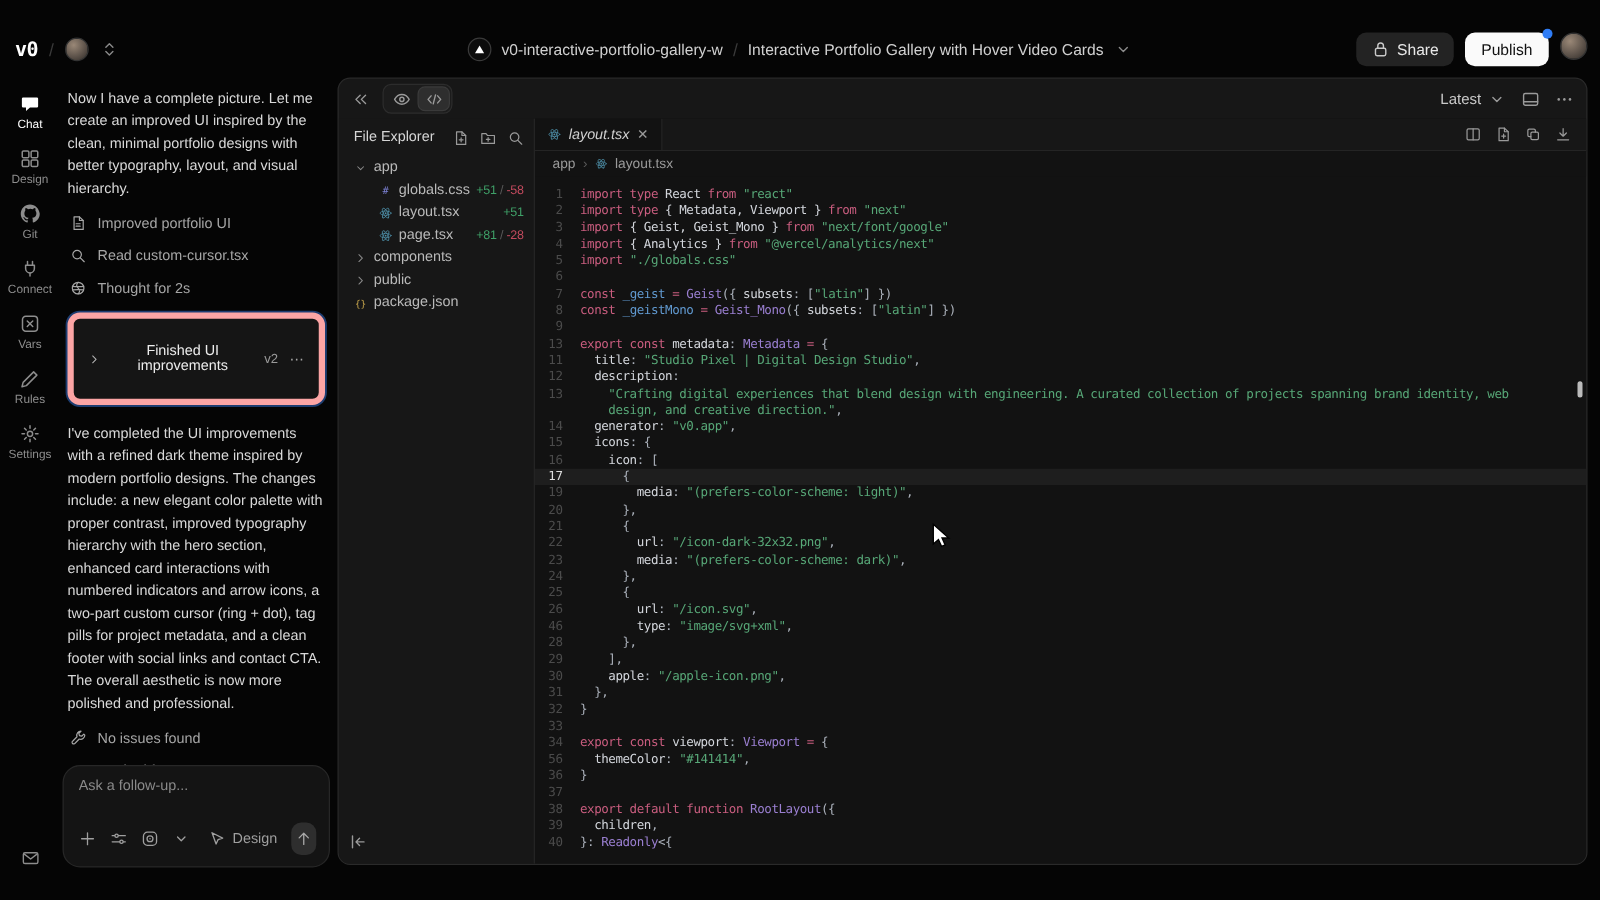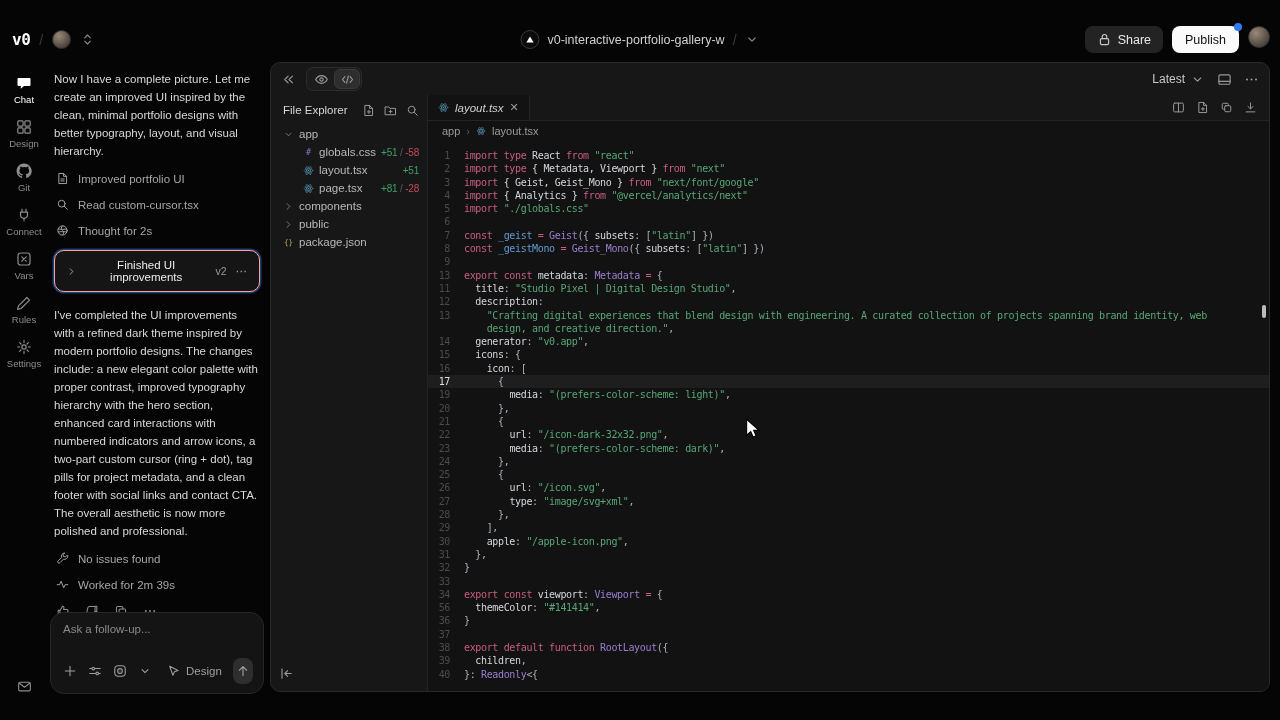--- a/index.html
+++ b/index.html
@@ -31,21 +31,21 @@
   .rail-item.active { color:#fff; }
   .rail-item .lbl { font-size:9.5px; }
   .rail-item .icon svg { width:16px; height:16px; }
   .rail-bottom { position:absolute; bottom:26px; color:#8d8d8d; background:none; border:none; }
 
   
   .chat { position:absolute; left:48px; top:62px; bottom:0; width:222px; padding:8px 10px 0 6px; font-size:11.5px; }
   .chat .msg { line-height:18px; color:#d9d9d9; margin-bottom:12px; }
   .task { display:flex; align-items:center; gap:9px; color:#a6a6a6; margin:0 0 13px 2px; background:none; border:none; font-family:inherit; font-size:11.5px; }
   .task .icon svg { width:13px; height:13px; }
-  .version-card { display:flex; align-items:center; gap:9px; width:100%; background:#151515; border:1px solid #fca5a5; box-shadow:0 0 0 1.5px rgba(59,130,246,.45); border-radius:10px; padding:8px 11px; margin:2px 0 14px; color:#ececec; font-size:11.5px; font-family:inherit; }
+  .version-card { display:flex; align-items:center; gap:9px; width:100%; background:#151515; border:5px solid #fca5a5; box-shadow:0 0 0 1.5px rgba(59,130,246,.45); border-radius:10px; padding:20px 11px; margin:2px 0 14px; color:#ececec; font-size:11.5px; font-family:inherit; }
   .version-card .icon { color:#b5b5b5; } .version-card .icon svg { width:11px; height:11px; }
   .version-card .badge { color:#9a9a9a; font-size:10.5px; }
   .version-card .dots { margin-left:auto; color:#a5a5a5; letter-spacing:1px; }
   .status { display:flex; align-items:center; gap:9px; color:#a6a6a6; margin:0 0 13px 2px; }
   .status .icon svg { width:13px; height:13px; }
   .feedback { display:flex; align-items:center; gap:15px; color:#8f8f8f; margin:2px 0 0 2px; }
   .feedback button { background:none; border:none; color:inherit; }
   .feedback .icon svg { width:14px; height:14px; }
 
   .composer { position:absolute; left:2px; right:6px; bottom:26px; height:82px; background:#141414; border:1px solid #272727; border-radius:14px; padding:10px 12px; }
@@ -122,20 +122,21 @@
       </span>
   </div>
   <div class="tb-center">
     <span class="vercel-badge">
         <svg viewBox="0 0 16 16">
           <path d="M8 2.5l6.5 11h-13z" fill="currentColor"></path>
         </svg>
       </span>
     <span>v0-interactive-portfolio-gallery-w</span>
     <span class="sep">/</span>
+    <span>Interactive Portfolio Gallery with Hover Video Cards</span>
     <span class="icon">
         <svg viewBox="0 0 16 16" fill="none" stroke="currentColor" stroke-width="1.2" stroke-linecap="round" stroke-linejoin="round">
           <path d="M4.6 6.4L8 9.8l3.4-3.4"></path>
         </svg>
       </span>
   </div>
   <div class="tb-right">
     <button class="btn-share">
       <span class="icon">
           <svg viewBox="0 0 16 16" fill="none" stroke="currentColor" stroke-width="1.2" stroke-linecap="round" stroke-linejoin="round">
@@ -684,21 +685,21 @@
      </div>
           <div class="row ">
        <span class="ln">25</span>
             <span class="ct"><span class="tk-p">      {</span></span>
      </div>
           <div class="row ">
        <span class="ln">26</span>
             <span class="ct"><span class="tk-p">        </span><span class="tk-n">url</span><span class="tk-p">: </span><span class="tk-s">"/icon.svg"</span><span class="tk-p">,</span></span>
      </div>
           <div class="row ">
-       <span class="ln">27</span>
+       <span class="ln">46</span>
             <span class="ct"><span class="tk-p">        </span><span class="tk-n">type</span><span class="tk-p">: </span><span class="tk-s">"image/svg+xml"</span><span class="tk-p">,</span></span>
      </div>
           <div class="row ">
        <span class="ln">28</span>
             <span class="ct"><span class="tk-p">      },</span></span>
      </div>
           <div class="row ">
        <span class="ln">29</span>
             <span class="ct"><span class="tk-p">    ],</span></span>
      </div>

